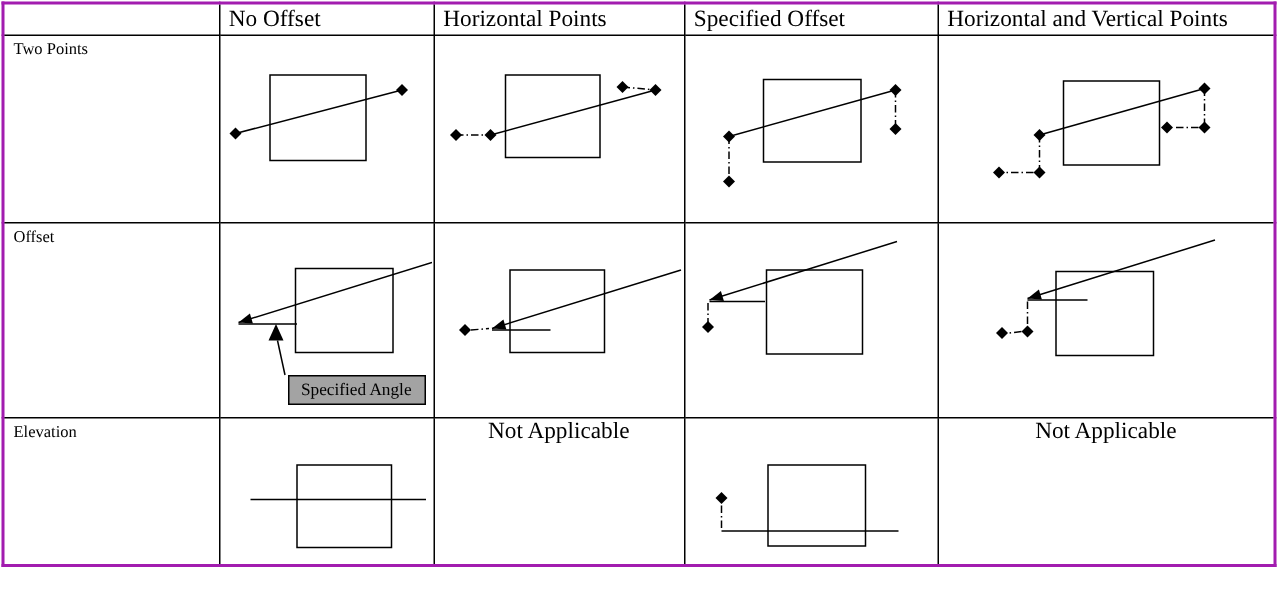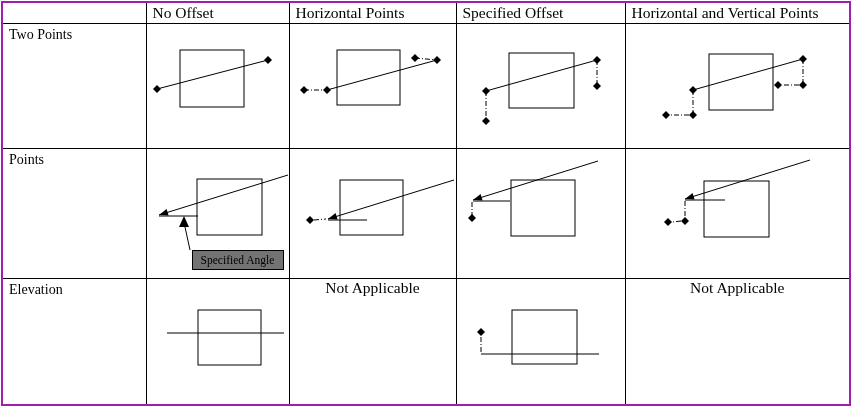--- a/index.html
+++ b/index.html
@@ -6,27 +6,27 @@
   html,body { background:#ffffff; }
   body { font-family:"Liberation Serif", serif; color:#000; }
   .stage { position:relative; width:853px; height:410px; background:#ffffff; overflow:hidden; }
   table.grid {
     position:absolute; left:1px; top:1px;
     width:848px; border-collapse:collapse; table-layout:fixed;
     border:2px solid #a21caf;
   }
   .grid th, .grid td { border:1px solid #000; vertical-align:top; font-weight:normal; }
   .grid th { text-align:left; font-size:15.5px; padding:1px 4px 1px 6px; height:20px; white-space:nowrap; }
-  .rowlabel { font-size:14px; padding:3px 4px 2px 6px; }
+  .rowlabel { font-size:11px; padding:3px 4px 2px 6px; }
   .diag { position:relative; }
   .diag svg { position:absolute; left:0; top:0; display:block; }
   .na { text-align:center; vertical-align:middle; font-size:15.5px; }
   .angle-callout {
     position:absolute; left:45px; top:101px; width:92px; height:20px;
-    border:1px solid #000; background:#737373;
+    border:1px solid #000; background:#a3a3a3;
     font-size:11.5px; line-height:18px; text-align:center; white-space:nowrap;
   }
   svg line, svg rect, svg path.ln { stroke:#000; stroke-width:1; fill:none; }
   svg .dashdot { stroke-dasharray:5 2 1 2; }
   svg .dia, svg .arr { fill:#000; stroke:none; }
 </style>
 </head>
 <body>
 
 <div class="stage">
@@ -98,21 +98,21 @@
           <path class="dia" d="M173 35 L177 31 L181 35 L177 39 Z"></path>
           <path class="dia" d="M63 91 L67 87 L71 91 L67 95 Z"></path>
           <path class="dia" d="M36 91 L40 87 L44 91 L40 95 Z"></path>
           <path class="dia" d="M173 61 L177 57 L181 61 L177 65 Z"></path>
           <path class="dia" d="M148 61 L152 57 L156 61 L152 65 Z"></path>
         </svg>
       </td>
     </tr>
 
     <tr style="height:130px">
-      <td class="rowlabel">Points</td>
+      <td class="rowlabel">Offset</td>
 
       <td class="diag">
         <svg width="141" height="128">
           <rect x="50" y="30" width="65" height="56"></rect>
           <line x1="141" y1="26" x2="12" y2="66"></line>
           <line x1="12" y1="67" x2="51" y2="67"></line>
           <path class="arr" d="M12 66 L19.6 60 L21.6 66.6 Z"></path>
           <path class="arr" d="M37 67 L32 78 L42 78 Z"></path>
           <line x1="38" y1="78" x2="43" y2="101"></line>
         </svg>
@@ -148,21 +148,21 @@
           <line x1="59" y1="51" x2="99" y2="51"></line>
           <path class="arr" d="M59 50 L66.6 44 L68.6 50.6 Z"></path>
           <line class="dashdot" x1="59" y1="52" x2="59" y2="69"></line>
           <line class="dashdot" x1="55" y1="72" x2="47" y2="73"></line>
           <path class="dia" d="M55 72 L59 68 L63 72 L59 76 Z"></path>
           <path class="dia" d="M38 73 L42 69 L46 73 L42 77 Z"></path>
         </svg>
       </td>
     </tr>
 
-    <tr style="height:126px">
+    <tr style="height:98px">
       <td class="rowlabel">Elevation</td>
 
       <td class="diag">
         <svg width="141" height="123">
           <rect x="51" y="31" width="63" height="55"></rect>
           <line x1="20" y1="54" x2="137" y2="54"></line>
         </svg>
       </td>
 
       <td class="na">Not Applicable</td>

